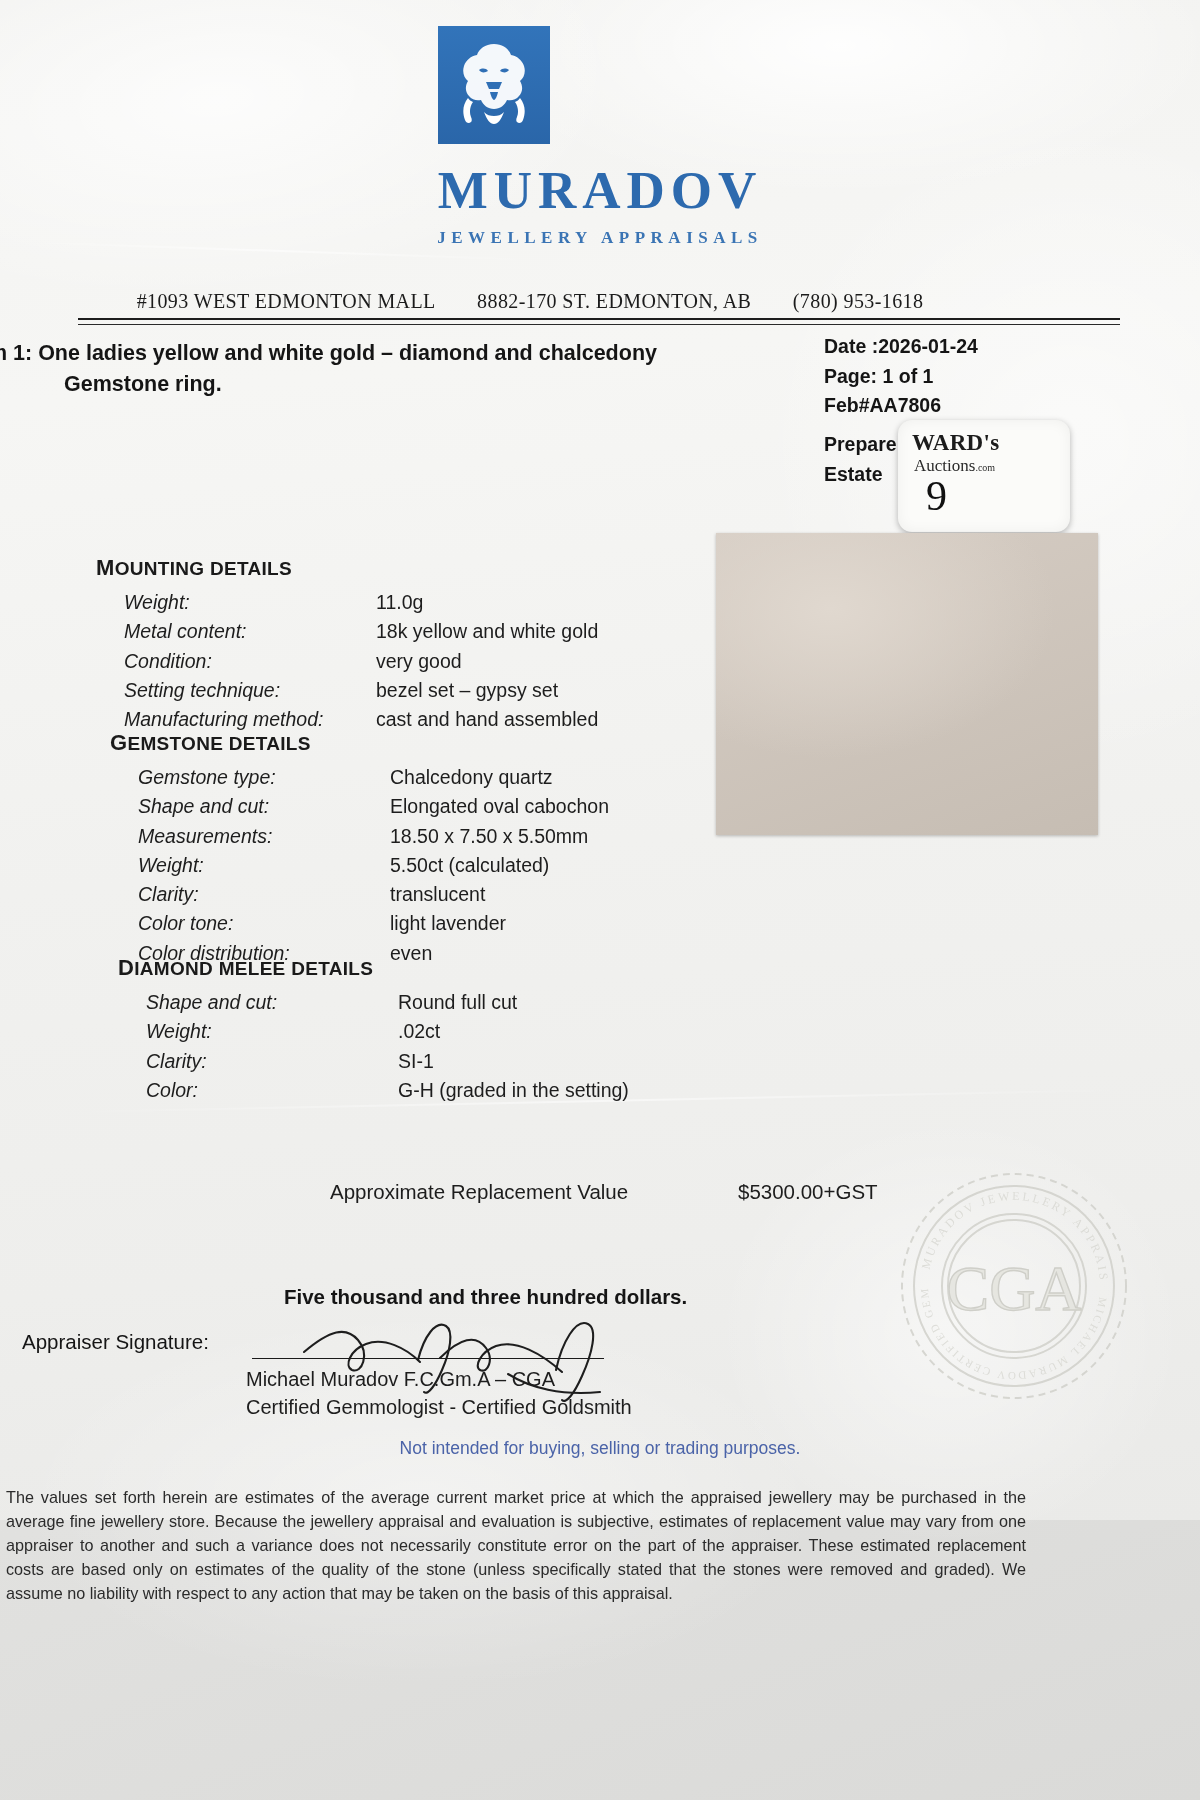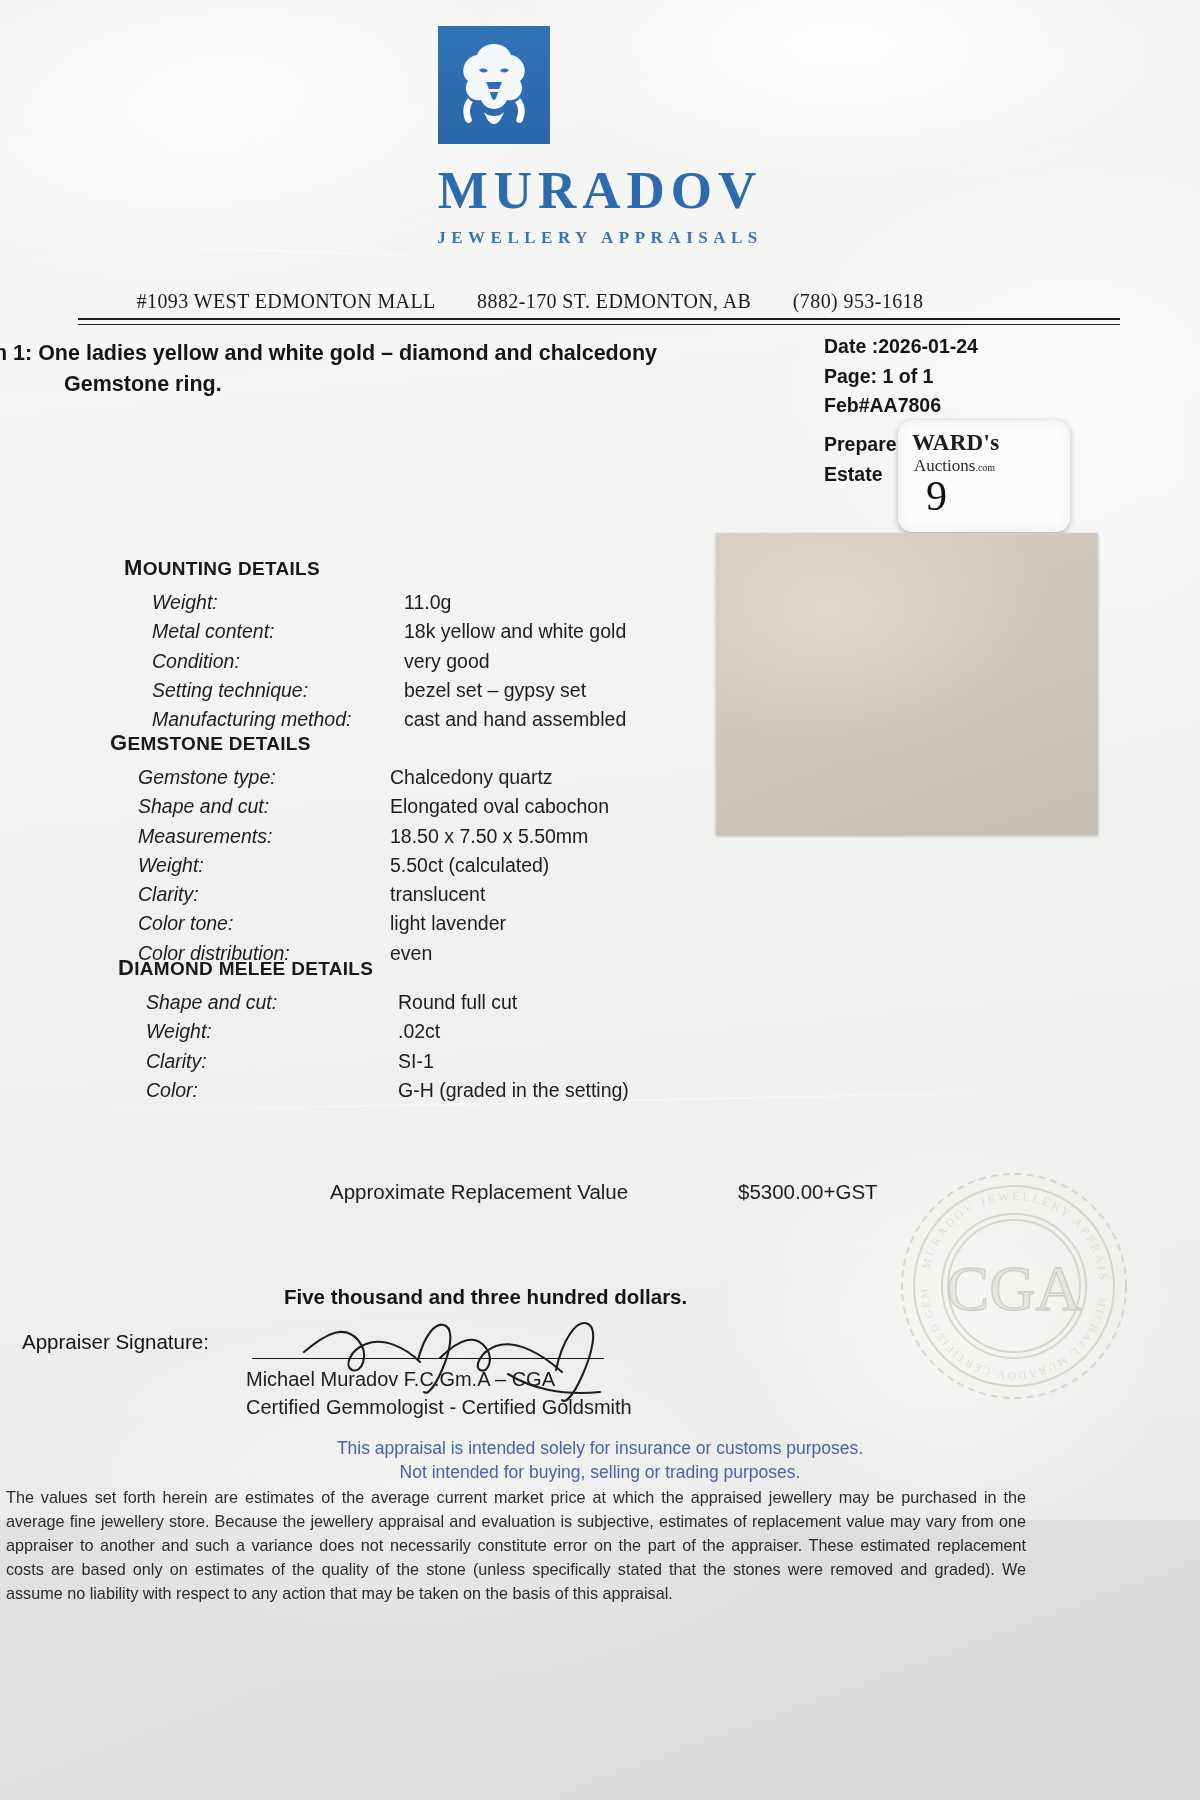--- a/index.html
+++ b/index.html
@@ -376,21 +376,21 @@
     <ellipse cx="178" cy="160" rx="96" ry="44" transform="rotate(-13 178 160)" fill="url(#stone)"></ellipse>
     <ellipse cx="150" cy="142" rx="52" ry="17" transform="rotate(-15 150 142)" fill="#f2f6fb" opacity="0.65"></ellipse>
 
     <circle cx="286" cy="154" r="9" fill="#e9e9e9"></circle>
     <circle cx="286" cy="154" r="5.5" fill="#ffffff"></circle>
 
     <text x="296" y="72" font-family="Liberation Sans, sans-serif" font-size="11" fill="#6b6b6b">18K</text>
   </svg>
 </div>
 
-<div class="section" style="left:96px; top:555px;margin-left:28px;">
+<div class="section" style="left:96px; top:555px;">
   <div class="sec-head">
     <span class="cap">M</span><span>OUNTING DETAILS</span>
   </div>
   <div class="rows">
     <div class="row">
       <span class="k">Weight:</span>
       <span class="v">11.0g</span>
     </div>
     <div class="row">
       <span class="k">Metal content:</span>
@@ -511,19 +511,18 @@
     <path d="M256 70 C262 42 276 18 288 24 C298 29 292 54 282 76 C274 94 266 104 262 100"></path>
     <path d="M208 74 C230 88 262 96 300 92"></path>
   </g>
 </svg>
 <div class="sig-name">
   <div>Michael Muradov F.C.Gm.A – CGA</div>
   <div>Certified Gemmologist - Certified Goldsmith</div>
 </div>
 
 <div class="notice">
-  <div>This appraisal is intended solely for insurance or customs purposes.</div>
   <div>Not intended for buying, selling or trading purposes.</div>
 </div>
 
 <div class="fineprint">
   <p>The values set forth herein are estimates of the average current market price at which the appraised jewellery may be purchased in the average fine jewellery store. Because the jewellery appraisal and evaluation is subjective, estimates of replacement value may vary from one appraiser to another and such a variance does not necessarily constitute error on the part of the appraiser. These estimated replacement costs are based only on estimates of the quality of the stone (unless specifically stated that the stones were removed and graded). We assume no liability with respect to any action that may be taken on the basis of this appraisal.</p>
 </div>
 
 </body></html>

